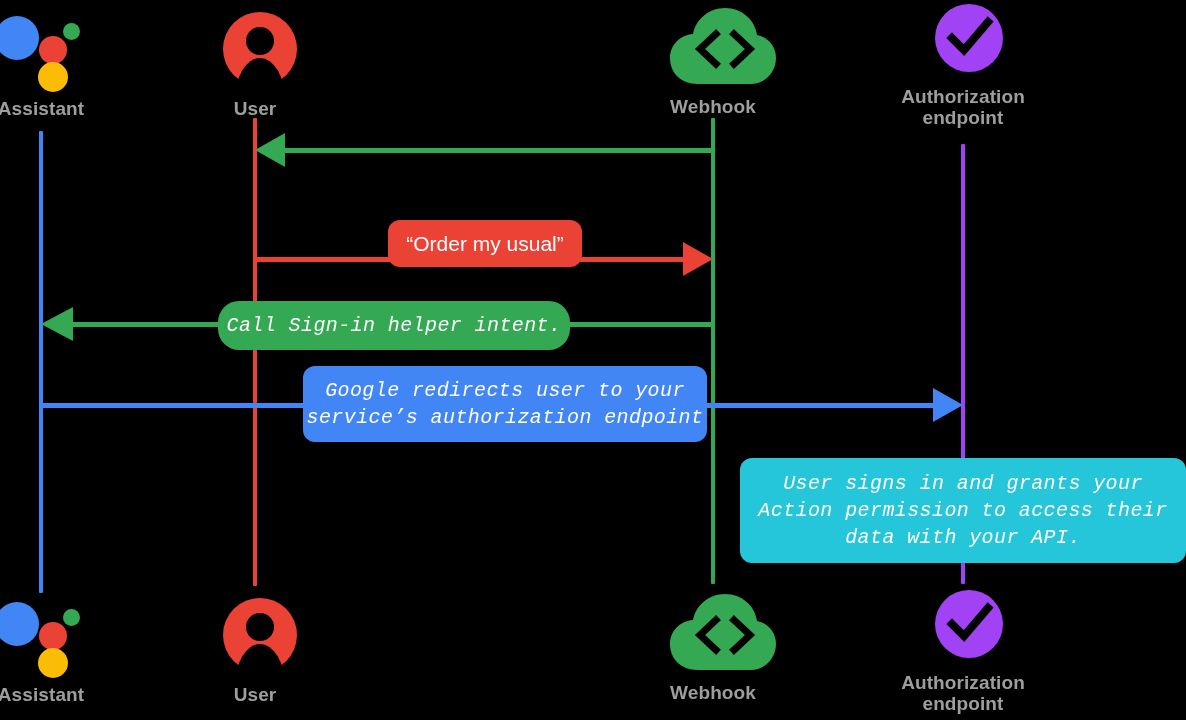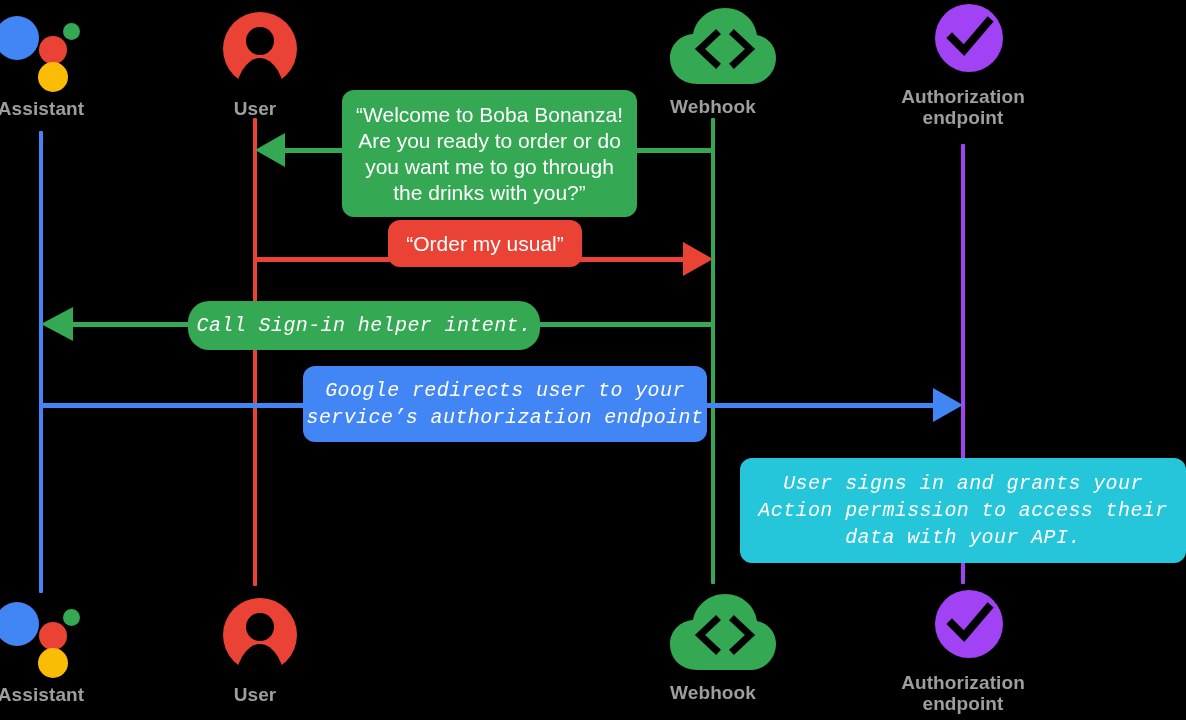--- a/index.html
+++ b/index.html
@@ -181,32 +181,28 @@
       <svg class="auth-check" width="68" height="68" viewBox="0 0 68 68">
         <path d="M17 34 L29 46 L53 18" stroke="#000" stroke-width="8" fill="none" stroke-linecap="square" stroke-linejoin="miter"></path>
       </svg>
     </div>
     <div class="actor-label" style="margin-top:10px;">Authorization
 endpoint</div>
   </div>
 
   <div class="msg-line" style="left:268px; top:148px; width:447px; background:#34a853;"></div>
   <div class="arrow-head arrow-left" style="left:255px; top:133px; border-right:30px solid #34a853;"></div>
-  <div class="bubble sans" style="left:342px; top:90px; width:295px; height:127px; background:#34a853;">“Welcome to Boba Bonanza!
-Are you ready to order or do
-you want me to go through
-the drinks with you?”</div>
 
   <div class="msg-line" style="left:255px; top:257px; width:430px; background:#ea4335;"></div>
   <div class="arrow-head arrow-right" style="left:683px; top:242px; border-left:30px solid #ea4335;"></div>
   <div class="bubble sans" style="left:388px; top:220px; width:194px; height:47px; background:#ea4335;">“Order my usual”</div>
 
   <div class="msg-line" style="left:56px; top:322px; width:659px; background:#34a853;"></div>
   <div class="arrow-head arrow-left" style="left:41px; top:307px; border-right:32px solid #34a853;"></div>
-  <div class="bubble mono" style="left:188px; top:301px; width:352px; height:49px; background:#34a853;border-radius:21px;">Call Sign-in helper intent.</div>
+  <div class="bubble mono" style="left:218px; top:301px; width:352px; height:49px; background:#34a853;border-radius:21px;">Call Sign-in helper intent.</div>
 
   <div class="msg-line" style="left:41px; top:403px; width:894px; background:#4285f4;"></div>
   <div class="arrow-head arrow-right" style="left:933px; top:388px; border-left:30px solid #4285f4;"></div>
   <div class="bubble mono" style="left:303px; top:366px; width:404px; height:76px; background:#4285f4;">Google redirects user to your
 service’s authorization endpoint</div>
 
   <div class="bubble mono" style="left:740px; top:458px; width:446px; height:105px; background:#26c6da;">User signs in and grants your
 Action permission to access their
 data with your API.</div>
 

